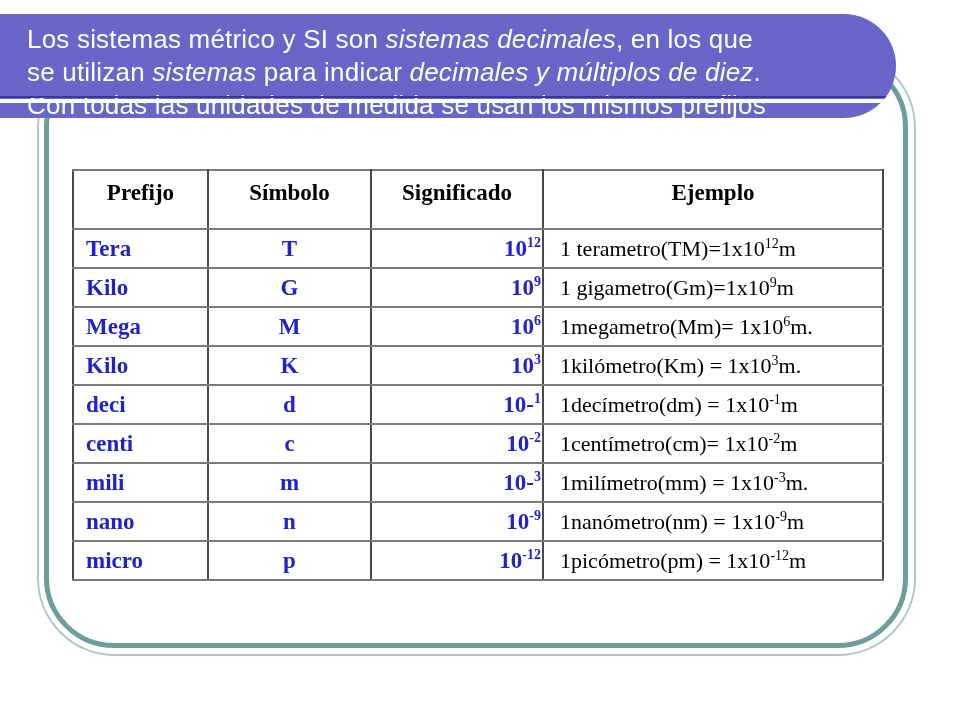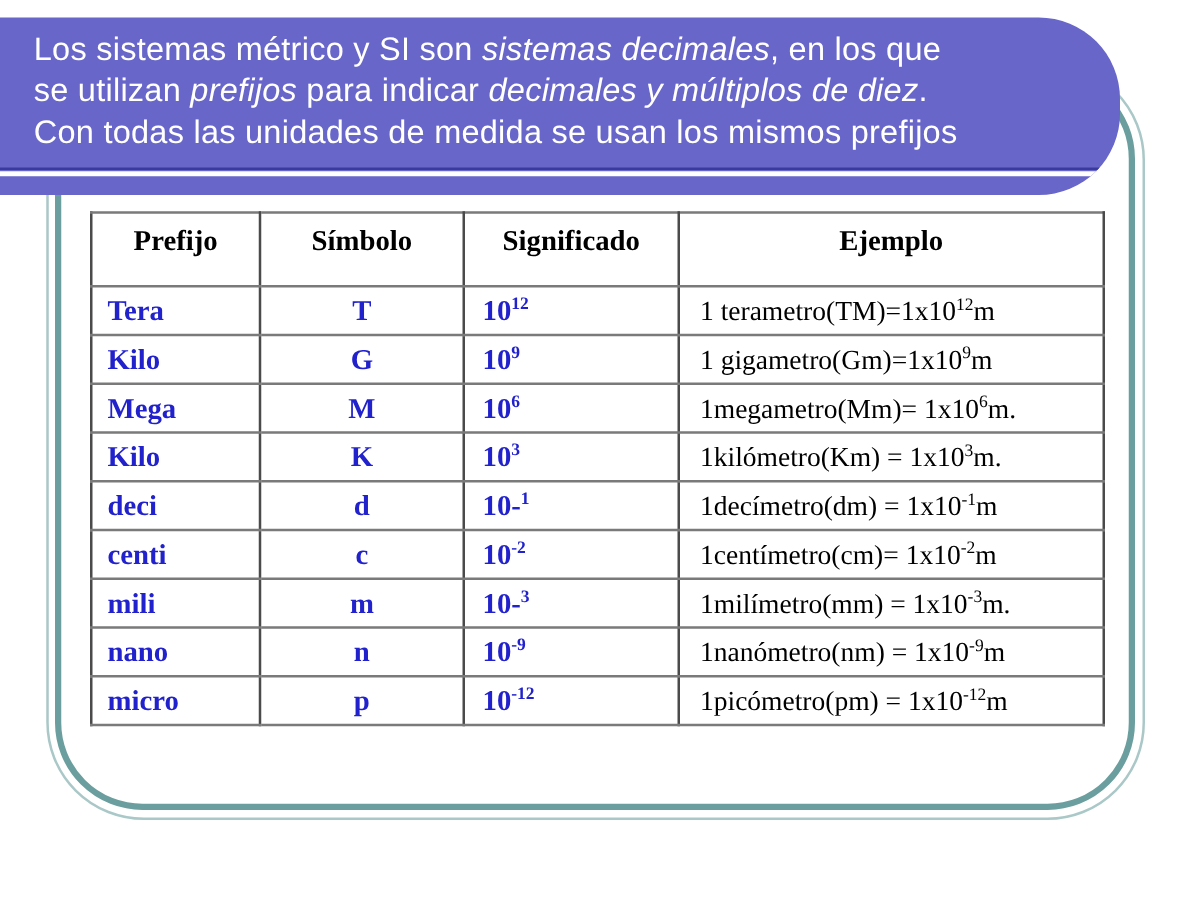--- a/index.html
+++ b/index.html
@@ -30,21 +30,21 @@
     width: 864px; height: 591px;
     border: 5px solid #6b9e9e;
     border-radius: 70px;
     box-sizing: border-box;
     z-index: 1;
   }
   
   .title-box {
     position: absolute;
     left: 0; top: 14px;
-    width: 896px; height: 142px;
+    width: 896px; height: 104px;
     background: #6866c8;
     border-radius: 0 65px 65px 0;
     overflow: hidden;
     z-index: 2;
   }
   .title-text {
     position: absolute;
     left: 27px; top: 9px; right: 64px;
     color: #ffffff;
     font-size: 26px;
@@ -95,21 +95,21 @@
     vertical-align: top;
     padding-top: 9px;
   }
   td.blue {
     color: #2222cc;
     font-weight: bold;
     font-size: 23px;
   }
   td.left   { text-align: left;  padding-left: 12px; margin-top: 17px; }
   td.center { text-align: center; }
-  td.sig    { text-align: left;  padding-left: 14px; margin-top: 7px; }
+  td.sig    { text-align: right;  padding-left: 14px; margin-top: 7px; }
   td.example{
     font-size: 22px;
     color: #000000;
     text-align: left;
     padding-left: 16px;
     margin-left: 35px;
   }
   .prefix-table sup {
     font-size: 14px;
     line-height: 0;
@@ -119,21 +119,21 @@
 </head>
 <body>
 
 <div class="slide">
   <div class="frame-outer"></div>
   <div class="frame-inner"></div>
 
   <div class="title-box">
     <div class="title-text" id="title-text">
         <div><span>Los sistemas métrico y SI son </span><span class="it">sistemas decimales</span><span>, en los que</span></div>
-        <div><span>se utilizan </span><span class="it">prefijos</span><span> para indicar </span><span class="it">decimales y múltiplos de diez</span><span>.</span></div>
+        <div><span>se utilizan </span><span class="it">sistemas</span><span> para indicar </span><span class="it">decimales y múltiplos de diez</span><span>.</span></div>
         <div><span>Con todas las unidades de medida se usan los mismos prefijos</span></div>
       </div>
     <div class="title-underline-shadow"></div>
     <div class="title-underline"></div>
   </div>
 
   <table class="prefix-table">
     <colgroup>
       <col style="width:135px">
       <col style="width:163px">

